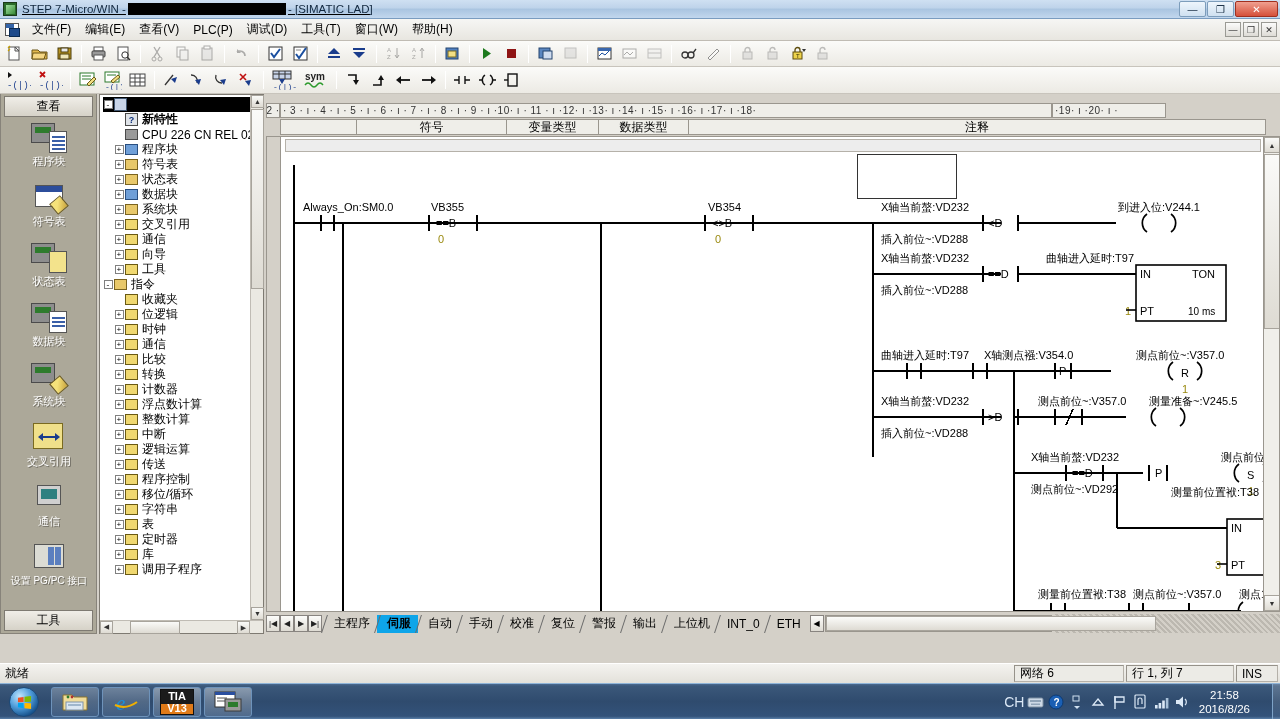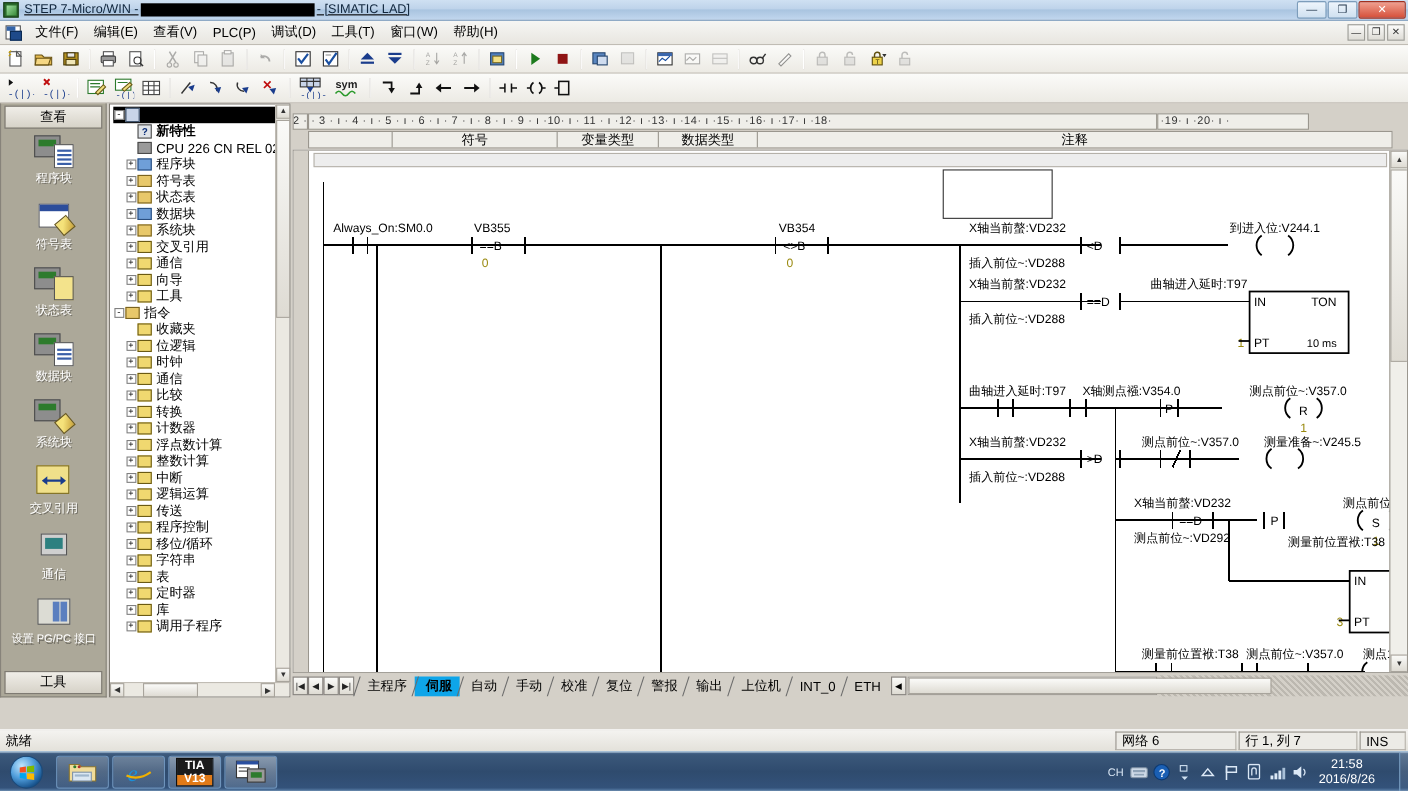--- a/index.html
+++ b/index.html
@@ -983,21 +983,21 @@
       <div class="sthumb" style="position:absolute;left:30px;top:0;width:50px;height:13px;"></div>
       <div class="sbtn" style="position:absolute;right:13px;top:0;">▶</div>
     </div>
   </div>
 
   <div class="editor">
 
     <div class="ruler">
       <div class="seg" style="width:14px; justify-content:center; padding:0;">2 ·</div>
       <div class="seg" style="width:772px;">· 3 · ı · 4 · ı · 5 · ı · 6 · ı · 7 · ı · 8 · ı · 9 · ı ·10· ı · 11 · ı ·12· ı ·13· ı ·14· ı ·15· ı ·16· ı ·17· ı ·18·</div>
-      <div class="seg" style="width:138px;">·19· ı ·20· ı ·</div>
+      <div class="seg" style="width:114px;">·19· ı ·20· ı ·</div>
     </div>
 
     <div class="colhdr">
       <div class="cell" style="width:76px"></div>
       <div class="cell" style="width:150px">符号</div>
       <div class="cell" style="width:92px">变量类型</div>
       <div class="cell" style="width:90px">数据类型</div>
       <div class="cell" style="flex:1; border-right:none;">注释</div>
     </div>
 
@@ -1295,21 +1295,21 @@
         <rect x="2" y="2" width="20" height="15" fill="#fff" stroke="#333"></rect>
         <rect x="2" y="2" width="20" height="3" fill="#2a4fa0"></rect>
         <line x1="4" y1="8" x2="14" y2="8" stroke="#555"></line>
         <line x1="4" y1="11" x2="14" y2="11" stroke="#555"></line>
         <rect x="12" y="9" width="16" height="12" fill="#9a9a9a" stroke="#3a3a3a"></rect>
         <rect x="15" y="12" width="10" height="5" fill="#2d7b2d"></rect>
       </svg>
     </div>
 
     <div class="tray">
-      <div class="tray-ico" style="font-size:10px;">CH</div>
+      <div class="tray-ico" style="font-size:14px;">CH</div>
       <div class="tray-ico">
         <svg width="17" height="12" viewBox="0 0 17 12">
             <rect x="1" y="2" width="15" height="9" rx="1.5" fill="#cdd9e6" stroke="#7d8fa2"></rect>
             <rect x="3" y="4" width="11" height="2" fill="#8fa3b7"></rect>
             <rect x="4" y="7.5" width="9" height="1.5" fill="#8fa3b7"></rect>
           </svg>
       </div>
       <div class="tray-ico">
         <svg width="16" height="16" viewBox="0 0 16 16">
             <circle cx="8" cy="8" r="7" fill="#1a5fb4" stroke="#0d3a72"></circle>

